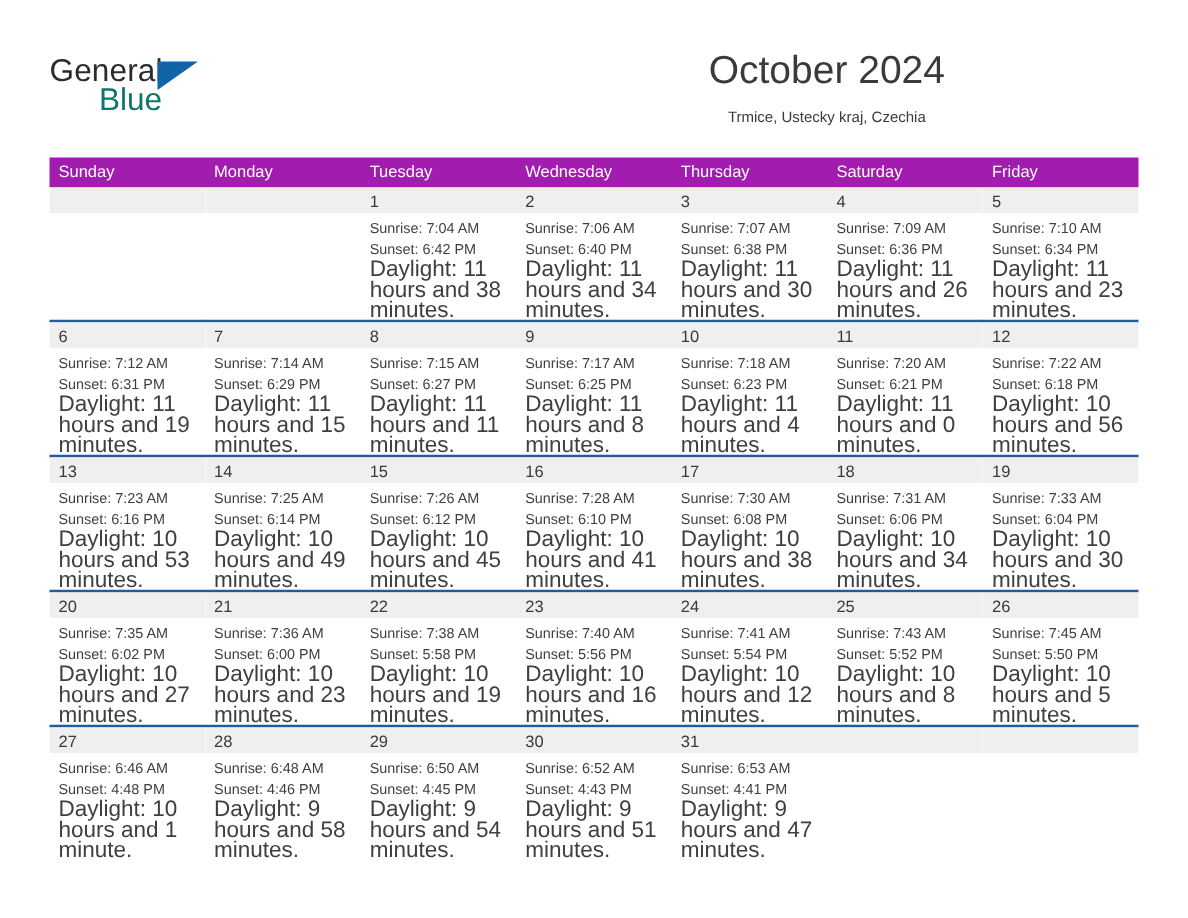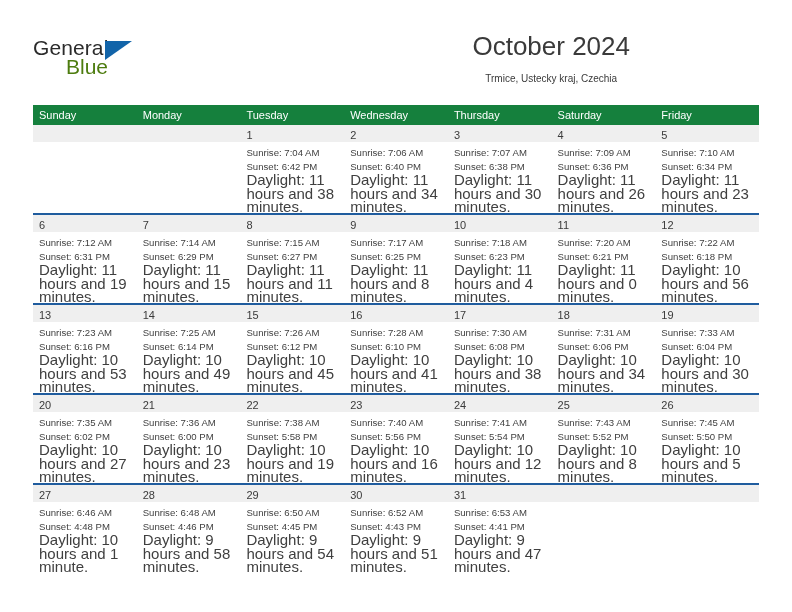--- a/index.html
+++ b/index.html
@@ -52,21 +52,21 @@
     width: 0;
     height: 0;
     border-left: 27px solid #1264a9;
     border-bottom: 19px solid transparent;
   }
   .logo-blue {
     position: absolute;
     left: 33px;
     top: 19px;
     font-size: 21px;
-    color: #4d7c0f;
+    color: #0f766e;
     line-height: 24px;
     font-family: "Liberation Sans", sans-serif;
   }
   .title-block {
     position: absolute;
     right: 33px;
     top: 30px;
     text-align: center;
   }
   .cal-title {
@@ -86,21 +86,21 @@
   
   .calendar {
     position: absolute;
     left: 33px;
     top: 105px;
     width: 726px;
   }
   .weekday-row {
     display: flex;
     width: 726px;
-    background: #15803d;
+    background: #a21caf;
     height: 20px;
   }
   .weekday {
     flex: 1 1 0;
     color: #ffffff;
     font-size: 11px;
     line-height: 20px;
     padding-left: 6px;
     box-sizing: border-box;
     white-space: nowrap;

